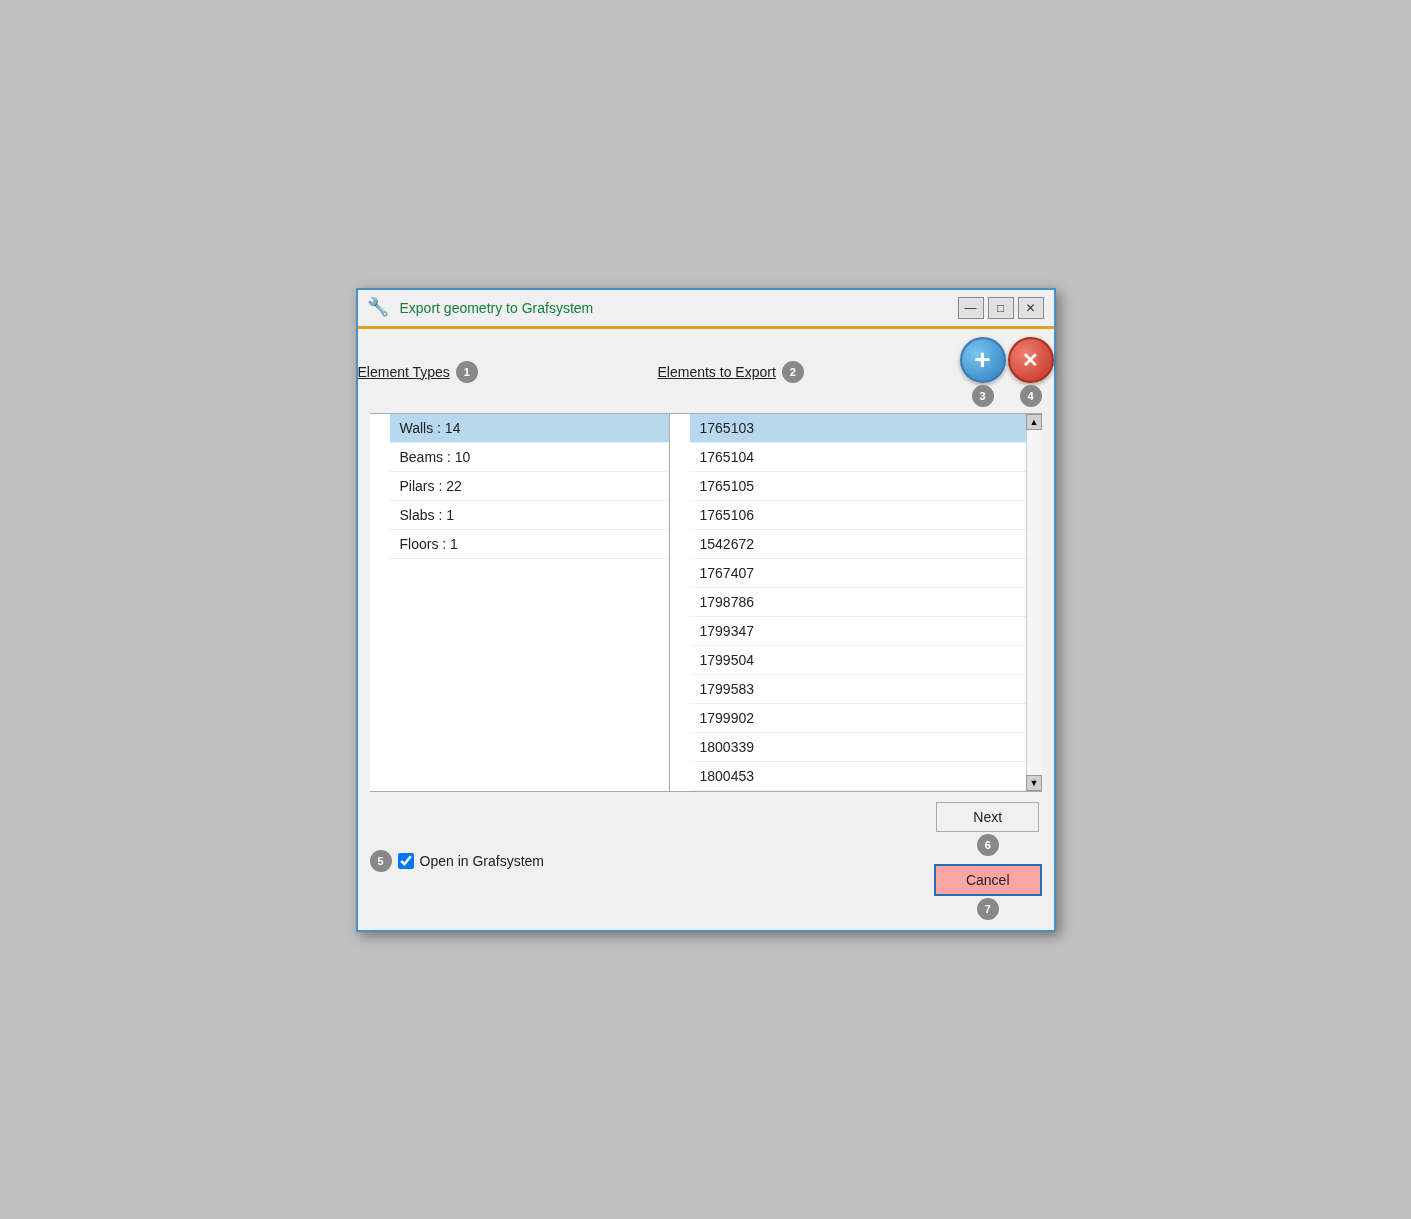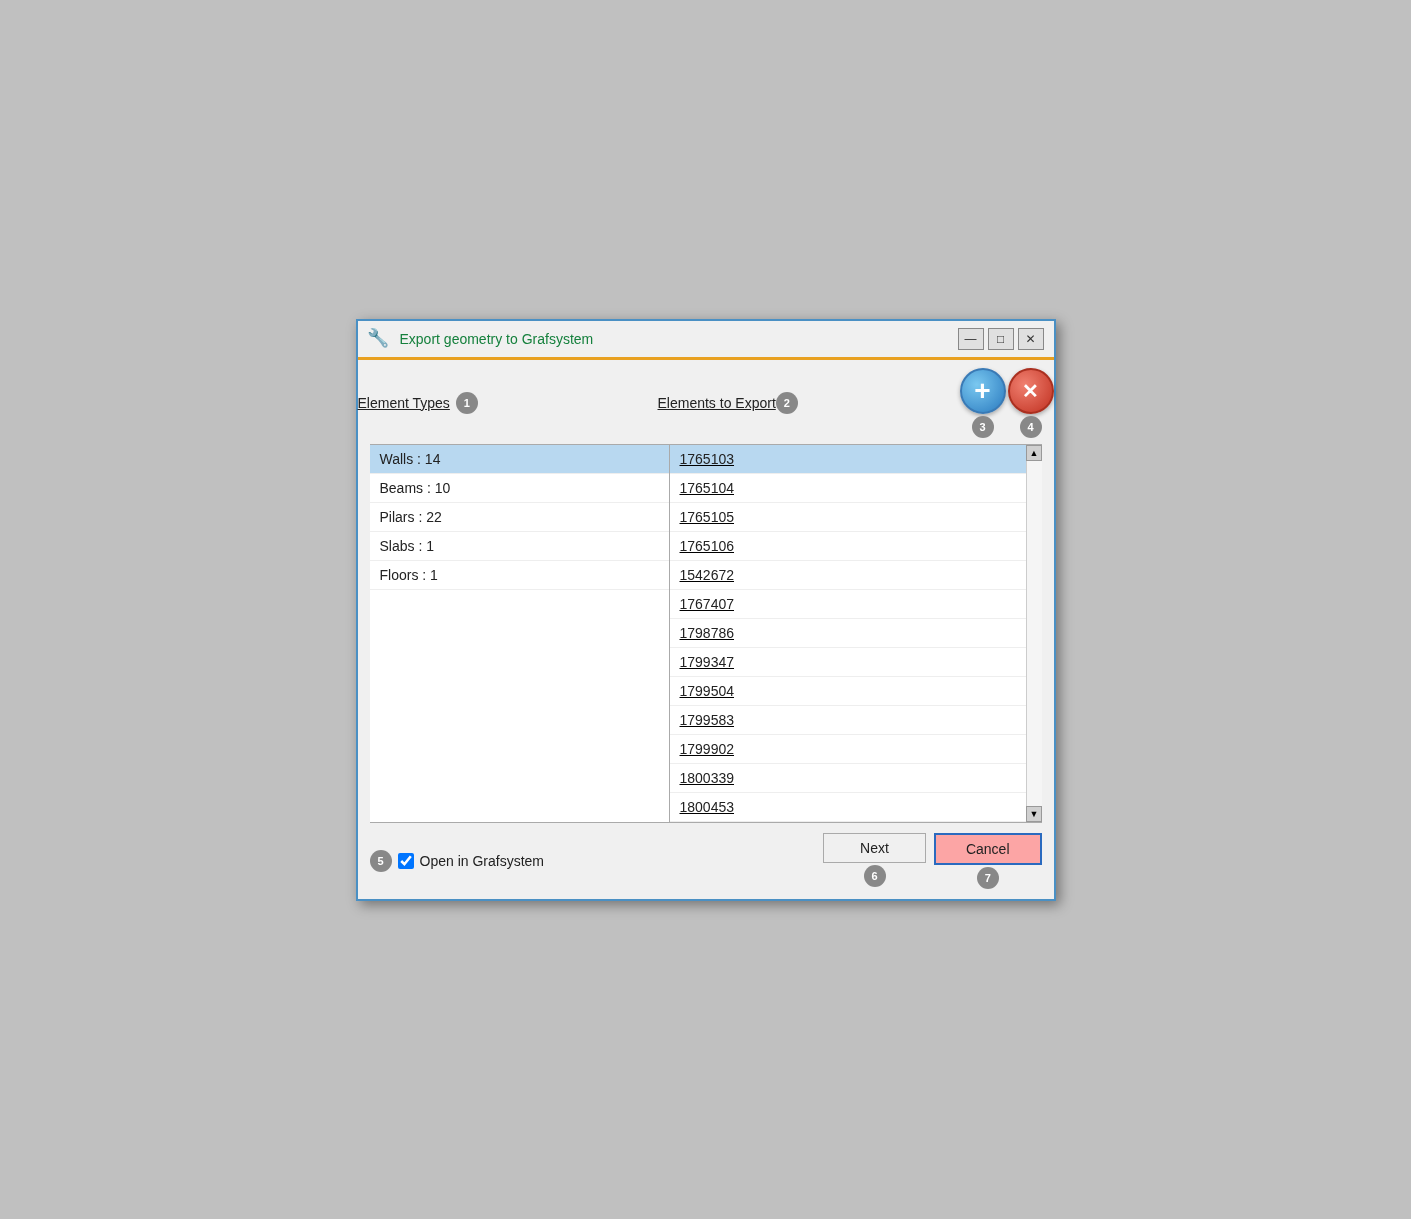--- a/index.html
+++ b/index.html
@@ -119,21 +119,20 @@
     }
     .right-list {
       flex: 1;
       overflow-y: auto;
       background: white;
       display: flex;
     }
     .right-list-items {
       flex: 1;
       overflow-y: auto;
-      text-decoration: underline;
     }
     .right-scrollbar {
       width: 16px;
       background: #e8e8e8;
       border-left: 1px solid #ccc;
       display: flex;
       flex-direction: column;
       align-items: center;
     }
     .scroll-arrow {
@@ -153,20 +152,21 @@
       width: 100%;
       background: #f5f5f5;
     }
 
     .list-item {
       padding: 6px 10px;
       font-size: 14px;
       color: #222;
       cursor: pointer;
       border-bottom: 1px solid #eee;
+      margin-left: 20px;
     }
     .list-item.selected {
       background: #b8d8f0;
     }
 
     .footer {
       display: flex;
       align-items: center;
       padding: 10px 12px;
       gap: 10px;
@@ -184,20 +184,21 @@
     }
     .checkbox-label {
       font-size: 14px;
       color: #222;
       text-align: center;
     }
     .footer-buttons {
       display: flex;
       gap: 8px;
       margin-left: auto;
+      flex-direction: column;
     }
     .btn-next {
       padding: 6px 36px;
       font-size: 14px;
       background: #f0f0f0;
       border: 1px solid #aaa;
       cursor: pointer;
       color: #222;
     }
     .btn-cancel {
@@ -224,21 +225,21 @@
       width: 300px;
       display: flex;
       align-items: center;
       gap: 6px;
       flex-shrink: 0;
     }
     .right-header {
       flex: 1;
       display: flex;
       align-items: center;
-      gap: 0;
+      gap: 6px;
     }
     .action-btn-group {
       display: flex;
       align-items: flex-end;
       gap: 2px;
     }
   </style>
 </head>
 <body>
 

